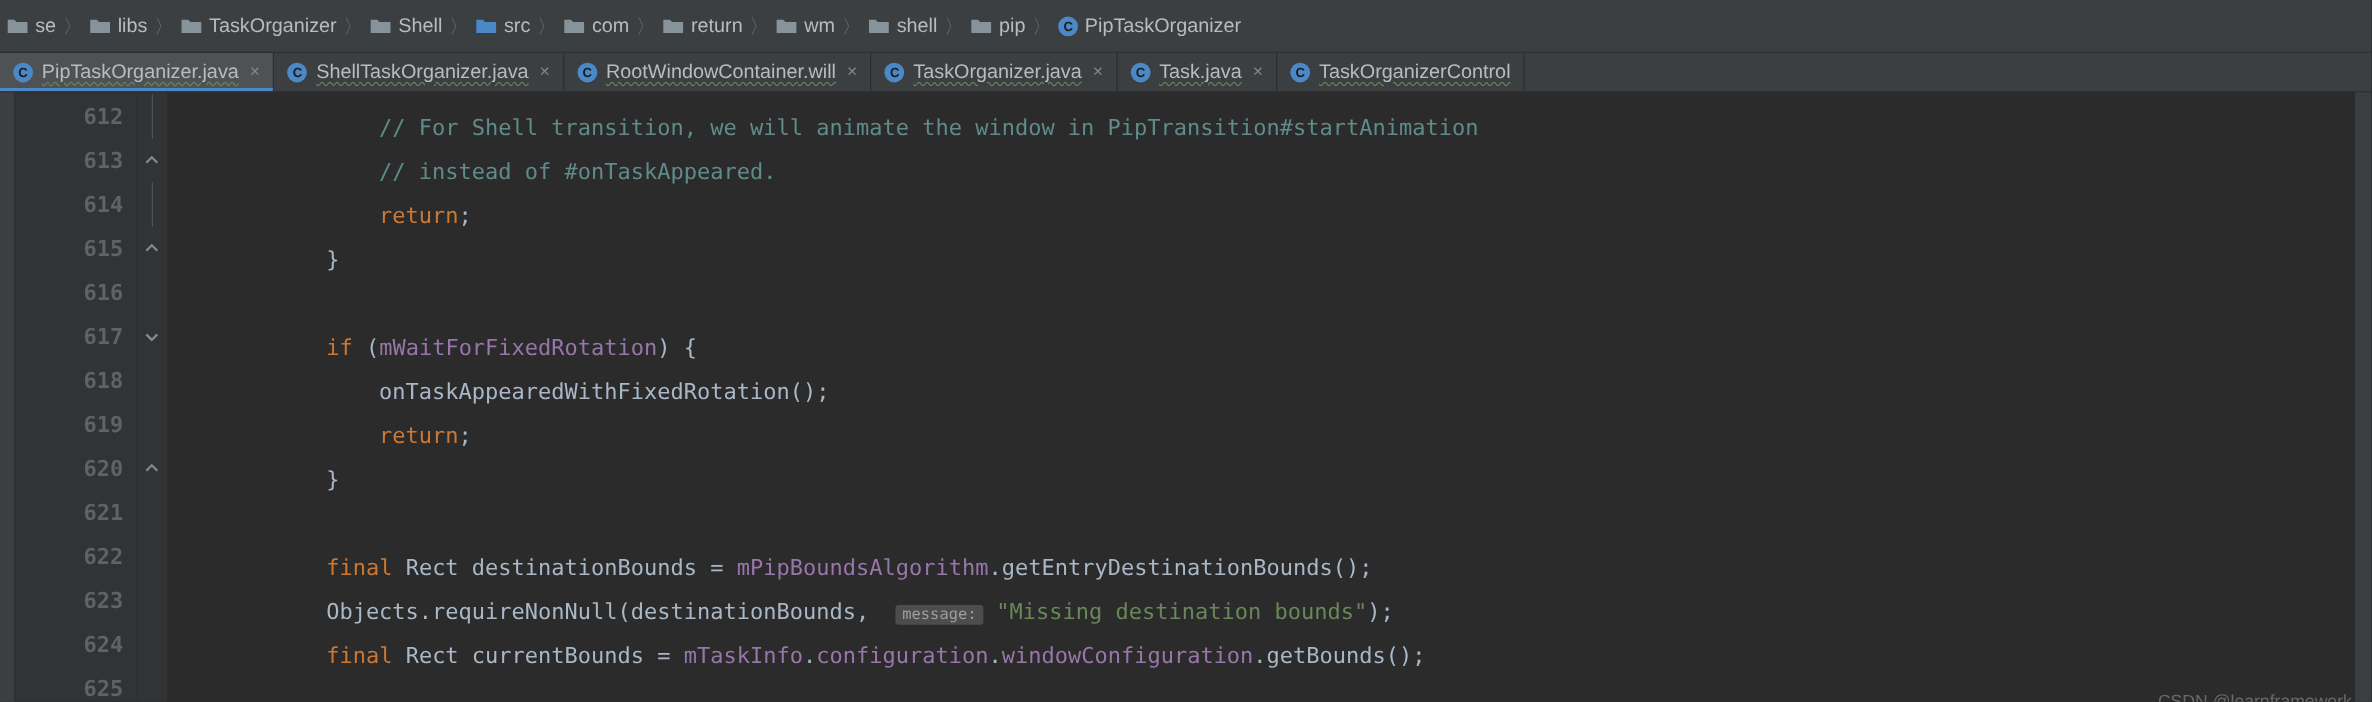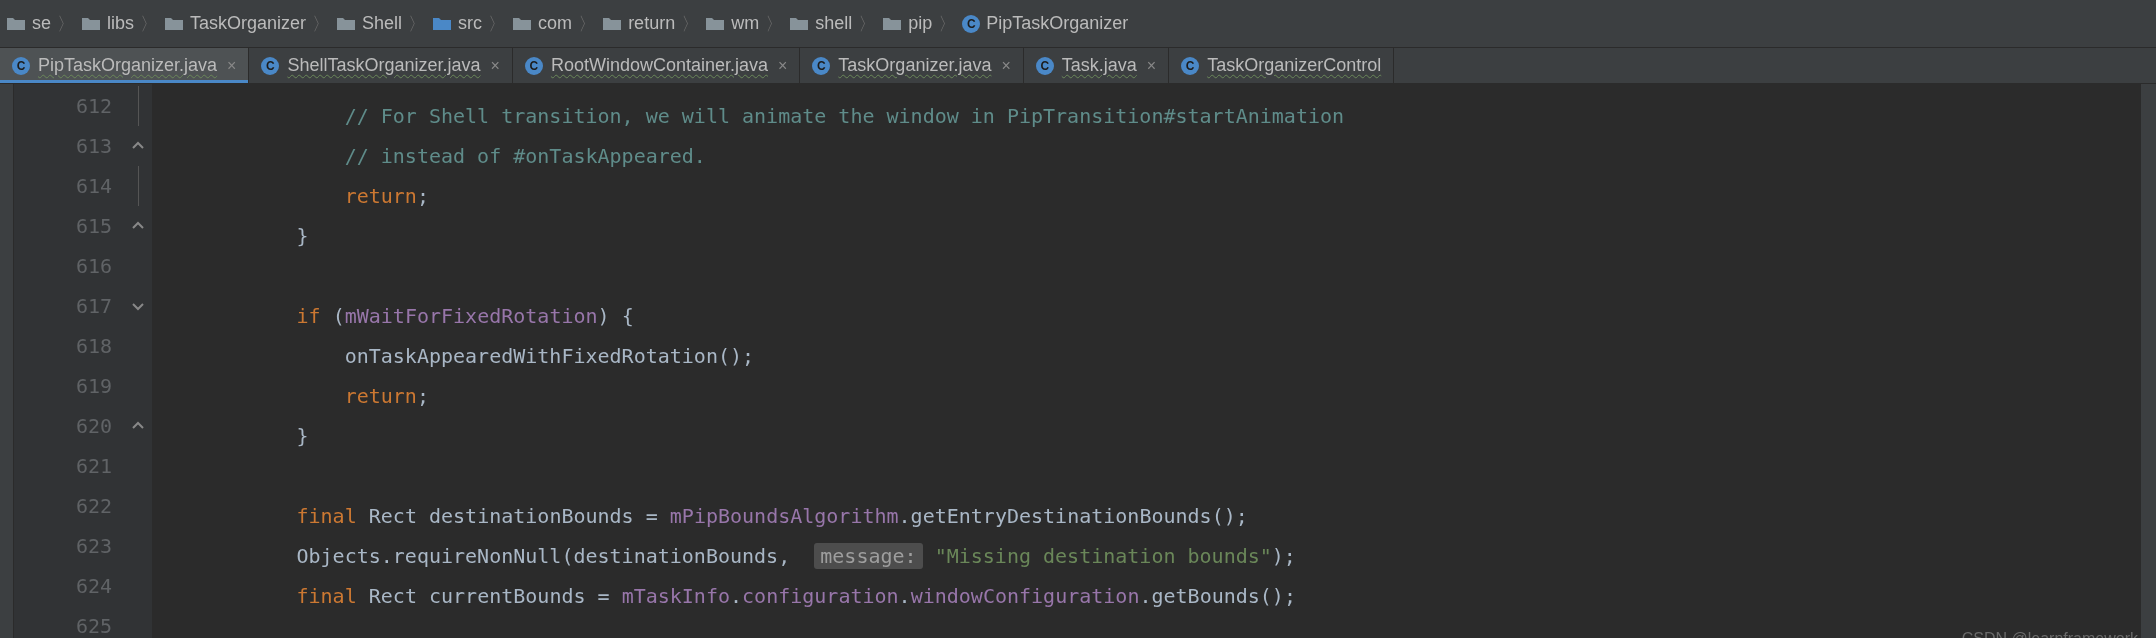--- a/index.html
+++ b/index.html
@@ -106,20 +106,21 @@
     background:#313335;
     text-align:right;
     color:#606366;
     font-size:20px;
     padding-top:2px;
   }
   .gutter .ln {
     height:40px;
     line-height:40px;
     padding-right:12px;
+    font-weight:bold;
   }
   .fold-col {
     width:28px;
     background:#313335;
     padding-top:2px;
   }
   .fold-col .fc {
     height:40px;
     display:flex;
     align-items:center;
@@ -148,21 +149,21 @@
   .fld { color:#9876aa; }
   .str { color:#6a8759; }
   .id { color:#a9b7c6; }
   .ital { color:#a9b7c6; }
   .hint {
     background:#4d4d4d;
     color:#9e9e9e;
     padding: 1px 6px;
     border-radius:3px;
     font-style:normal;
-    font-size:20px;
+    font-size:14px;
   }
   .watermark {
     position:absolute;
     right:18px;
     bottom:6px;
     color:#6a6a6a;
     font-family:sans-serif;
     font-size:16px;
     text-decoration:underline;
   }
@@ -306,21 +307,21 @@
       <span class="wavy">PipTaskOrganizer.java</span>
       <span class="tab-close">×</span>
     </div>
     <div class="tab">
       <span class="java-icon">C</span>
       <span class="wavy">ShellTaskOrganizer.java</span>
       <span class="tab-close">×</span>
     </div>
     <div class="tab">
       <span class="java-icon">C</span>
-      <span class="wavy">RootWindowContainer.java</span>
+      <span class="wavy">RootWindowContainer.will</span>
       <span class="tab-close">×</span>
     </div>
     <div class="tab">
       <span class="java-icon">C</span>
       <span class="wavy">TaskOrganizer.java</span>
       <span class="tab-close">×</span>
     </div>
     <div class="tab">
       <span class="java-icon">C</span>
       <span class="wavy">Task.java</span>

